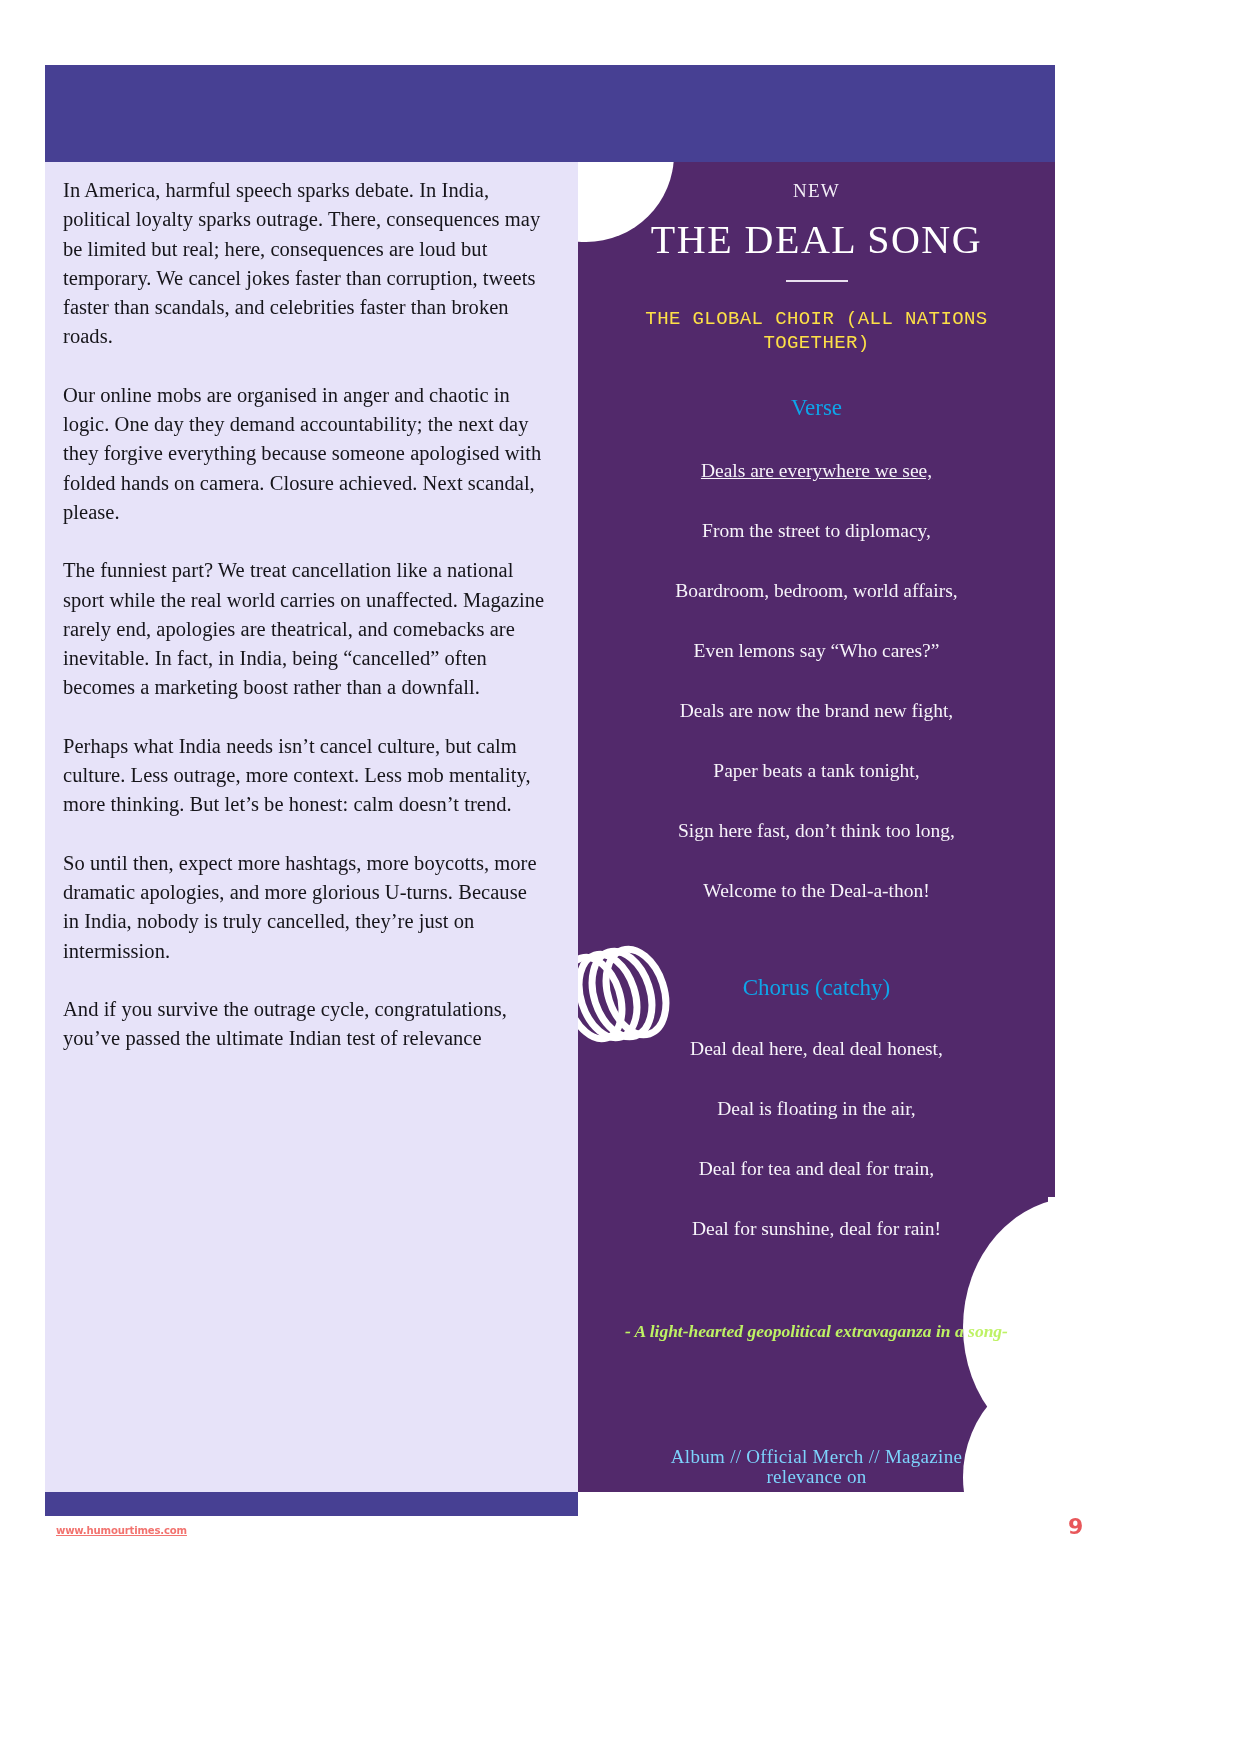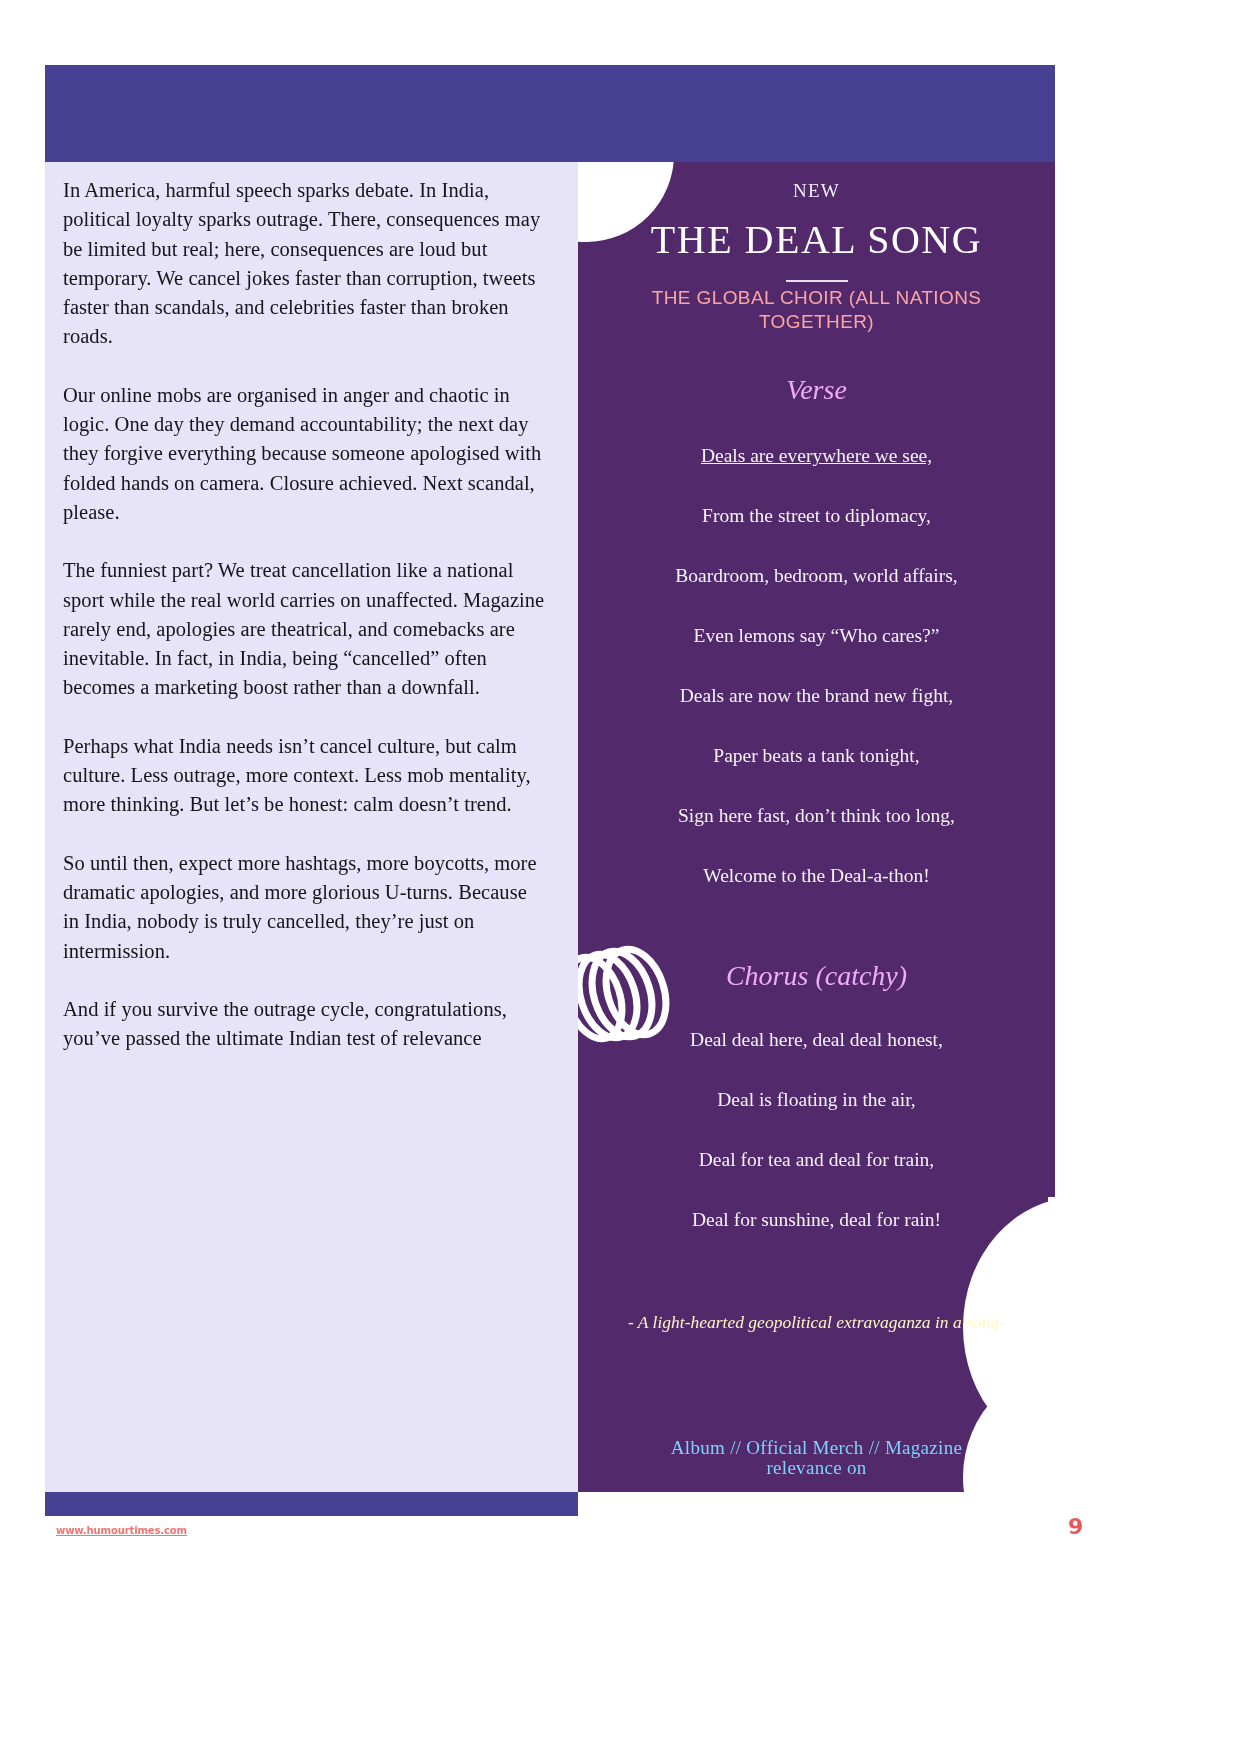--- a/index.html
+++ b/index.html
@@ -168,33 +168,32 @@
   }
 
   .title-rule {
     width: 62px;
     height: 2px;
     background: #e9e0ef;
     margin: 18px auto 0 auto;
   }
 
   .artist {
-    margin-top: 4px;
-    font-family: Liberation Sans, sans-serif;
+    margin-top: 25px;
+    font-family: Liberation Mono, monospace;
     font-size: 19px;
     line-height: 24px;
     letter-spacing: 0.4px;
-    color: #fca5a5;
+    color: #fde047;
   }
 
   .section-label {
     font-family: "Liberation Serif", "DejaVu Serif", serif;
-    font-style: italic;
-    font-size: 28px;
-    color: #f0abfc;
+    font-size: 23px;
+    color: #0ea5e9;
     margin-top: 40px;
   }
 
   .lyric-list {
     margin: 0;
     padding: 0;
     list-style: none;
   }
   .lyric-list li {
     font-family: "Liberation Serif", "DejaVu Serif", serif;
@@ -207,22 +206,23 @@
   .lyric-list.chorus li:first-child { margin-top: 36px; }
 
   .chorus-block { margin-top: 72px; }
 
   .tagline {
     margin-top: 78px;
     font-family: "Liberation Serif", "DejaVu Serif", serif;
     font-style: italic;
     font-size: 17.5px;
     line-height: 24px;
-    color: #fef9c3;
+    color: #bef264;
     padding: 0 14px;
+    font-weight: bold;
   }
 
   .promo-footer {
     margin-top: 104px;
     color: #7dd3fc;
   }
   .avail-line {
     font-family: "Liberation Serif", "DejaVu Serif", serif;
     font-size: 19px;
     line-height: 20px;

